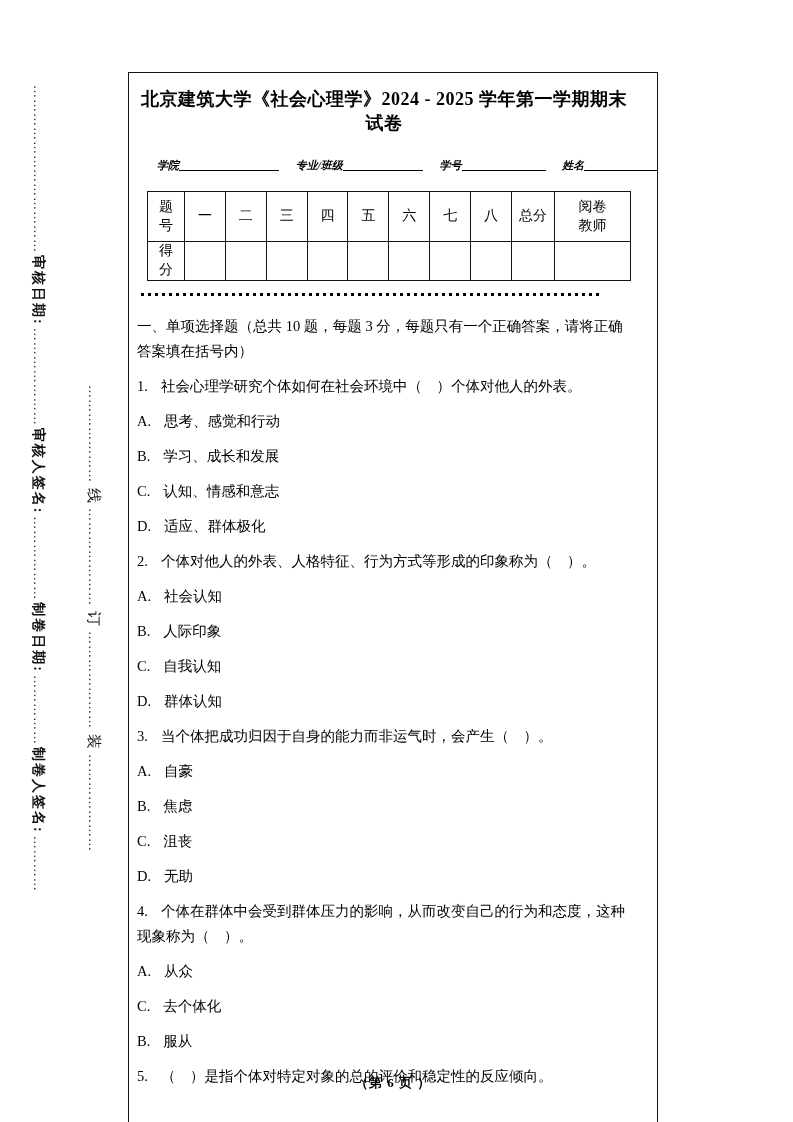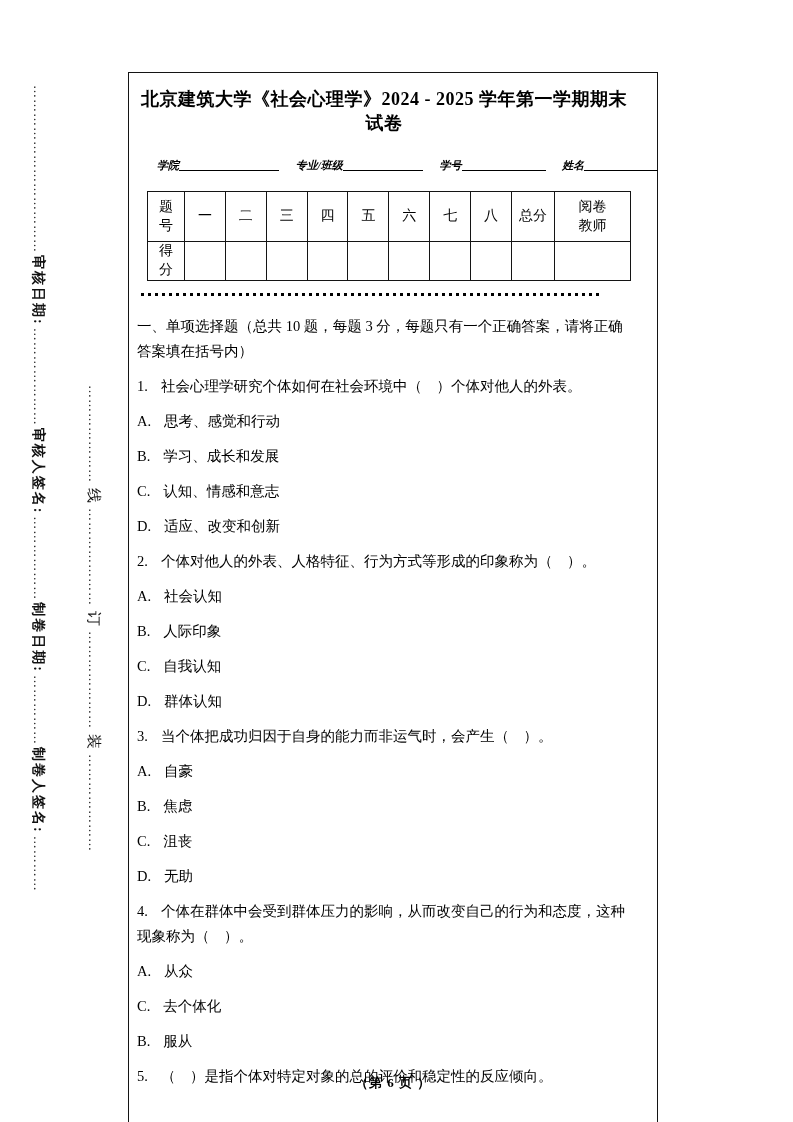--- a/index.html
+++ b/index.html
@@ -174,21 +174,21 @@
 
       <div class="section-heading">
         <p>一、单项选择题（总共 10 题，每题 3 分，每题只有一个正确答案，请将正确答案填在括号内）</p>
       </div>
 
       <div class="question">
         <p><span class="q-num">1.</span><span>社会心理学研究个体如何在社会环境中（　）个体对他人的外表。</span></p>
         <p><span class="opt-label">A.</span><span>思考、感觉和行动</span></p>
         <p><span class="opt-label">B.</span><span>学习、成长和发展</span></p>
         <p><span class="opt-label">C.</span><span>认知、情感和意志</span></p>
-        <p><span class="opt-label">D.</span><span>适应、改变和创新</span></p>
+        <p><span class="opt-label">D.</span><span>适应、群体极化</span></p>
       </div>
 
       <div class="question">
         <p><span class="q-num">2.</span><span>个体对他人的外表、人格特征、行为方式等形成的印象称为（　）。</span></p>
         <p><span class="opt-label">A.</span><span>社会认知</span></p>
         <p><span class="opt-label">B.</span><span>人际印象</span></p>
         <p><span class="opt-label">C.</span><span>自我认知</span></p>
         <p><span class="opt-label">D.</span><span>群体认知</span></p>
       </div>
 

